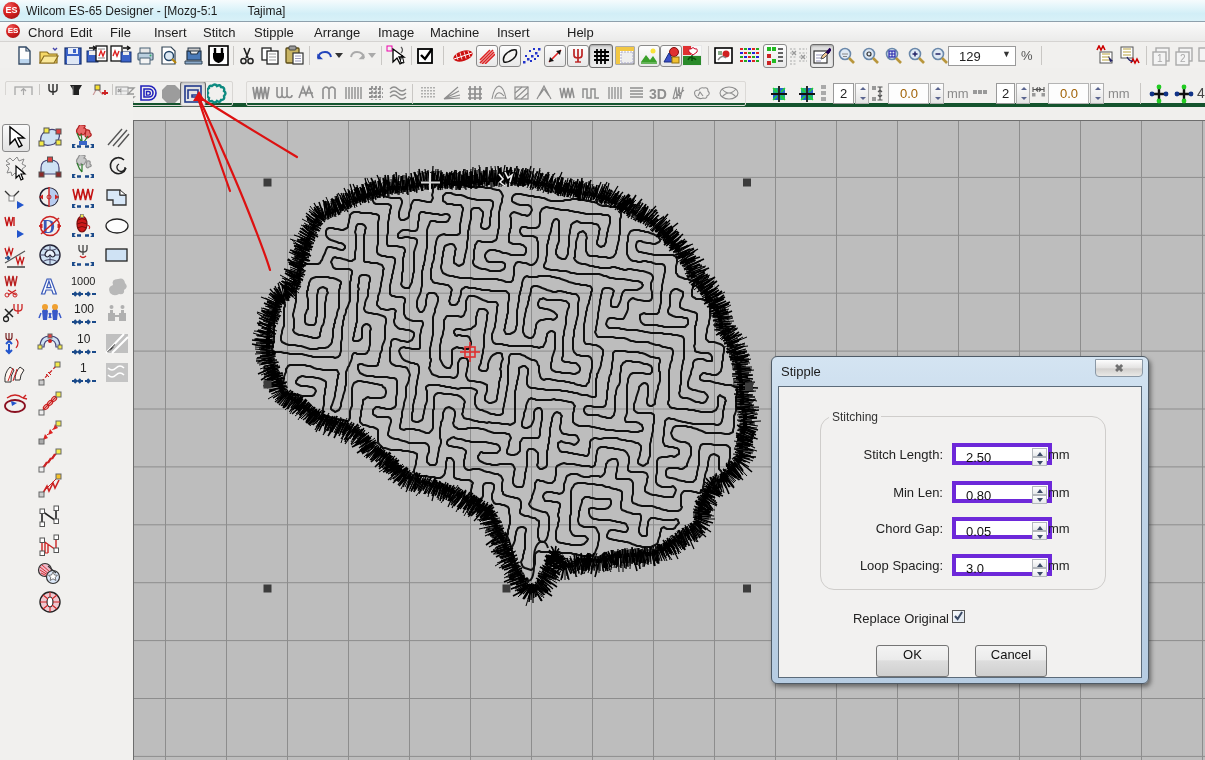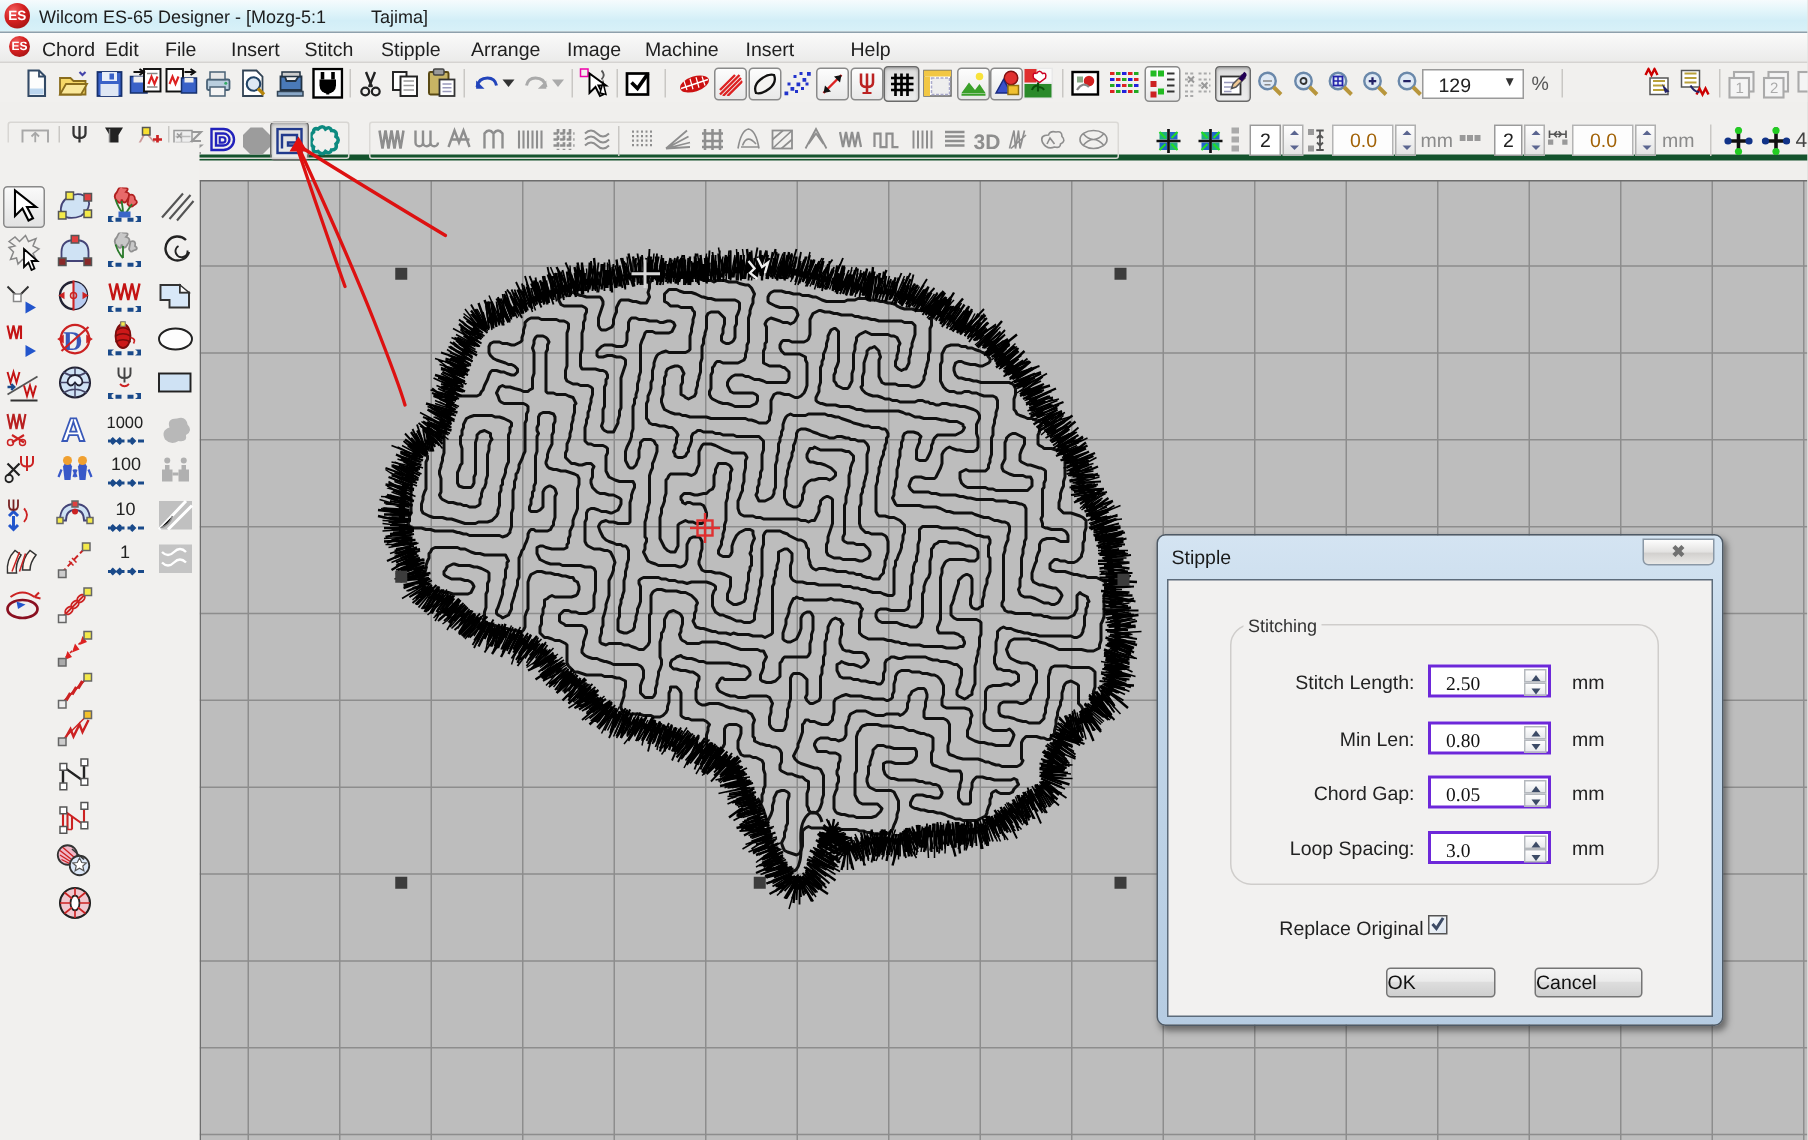--- a/index.html
+++ b/index.html
@@ -49,32 +49,32 @@
 #dlg-client { position:absolute; left:6px; top:29px; width:364px; height:292px;
   background:#f2f1f0; border:1px solid #5c6b7a; }
 #dlg-title { position:absolute; left:9px; top:7px; font-size:13px; color:#1a1a1a; }
 #dlg-close { position:absolute; right:5px; top:2px; width:48px; height:18px;
   background:linear-gradient(180deg,#fdfdfd,#e3e2e1 50%,#d2d0ce 55%,#e9e8e6);
   border:1px solid #8a98a6; border-radius:0 0 4px 4px; color:#5a5a5a;
   font-size:11px; font-weight:bold; text-align:center; line-height:16px; color:#707070; }
 .grp { position:absolute; border:1px solid #cfcdcb; border-radius:14px; }
 .grp>span { position:absolute; left:8px; top:-7px; background:#f2f1f0; padding:0 3px; font-size:12px; color:#333; }
 .dlabel { position:absolute; font-size:13px; color:#222; text-align:right; }
-.dedit { position:absolute; width:82px; height:22px; background:#fff; border:2px solid #6d28d9; font-size:13px; color:#111;font-family:Liberation Serif, serif; }
+.dedit { position:absolute; width:100px; height:22px; background:#fff; border:4px solid #6d28d9; font-size:13px; color:#111; }
 .dedit .v { position:absolute; left:10px; top:3px; }
 .dspin { position:absolute; right:1px; top:1px; width:15px; height:18px; }
 .dspin .u,.dspin .d { position:absolute; left:0; width:15px; height:9px; border:1px solid #b4b8bd;
   background:linear-gradient(180deg,#fefefe,#e8eaec); }
 .dspin .u { top:0; } .dspin .d { top:9px; }
 .dspin .u:before { content:""; position:absolute; left:3.5px; top:2.5px; border-left:3.5px solid transparent; border-right:3.5px solid transparent; border-bottom:4px solid #3c4b66; }
 .dspin .d:before { content:""; position:absolute; left:3.5px; top:2.5px; border-left:3.5px solid transparent; border-right:3.5px solid transparent; border-top:4px solid #3c4b66; }
 .dmm { position:absolute; font-size:13px; color:#222; }
-.dbtn { position:absolute; width:73px; height:20px; border:1px solid #757575; border-radius:3px;
+.dbtn { position:absolute; width:73px; height:32px; border:1px solid #757575; border-radius:3px;
   background:linear-gradient(180deg,#f4f4f4 0%,#ebebeb 45%,#dddddd 50%,#cfcfcf 100%);
-  font-size:13px; color:#111; text-align:left; line-height:18px;margin-left:48px; }
+  font-size:13px; color:#111; text-align:center; line-height:18px; }
 </style>
 </head>
 <body>
 <div id="page">
 
   <div class="abs" id="titlebar">
     <div class="eslogo" style="left:3px;top:2px;width:17px;height:17px;font-size:9px;line-height:17px;">ES</div>
     <div class="ttext">Wilcom ES-65 Designer - [Mozg-5:1&nbsp;&nbsp;&nbsp;&nbsp;&nbsp;&nbsp;&nbsp;&nbsp;&nbsp;Tajima]</div>
   </div>
 

